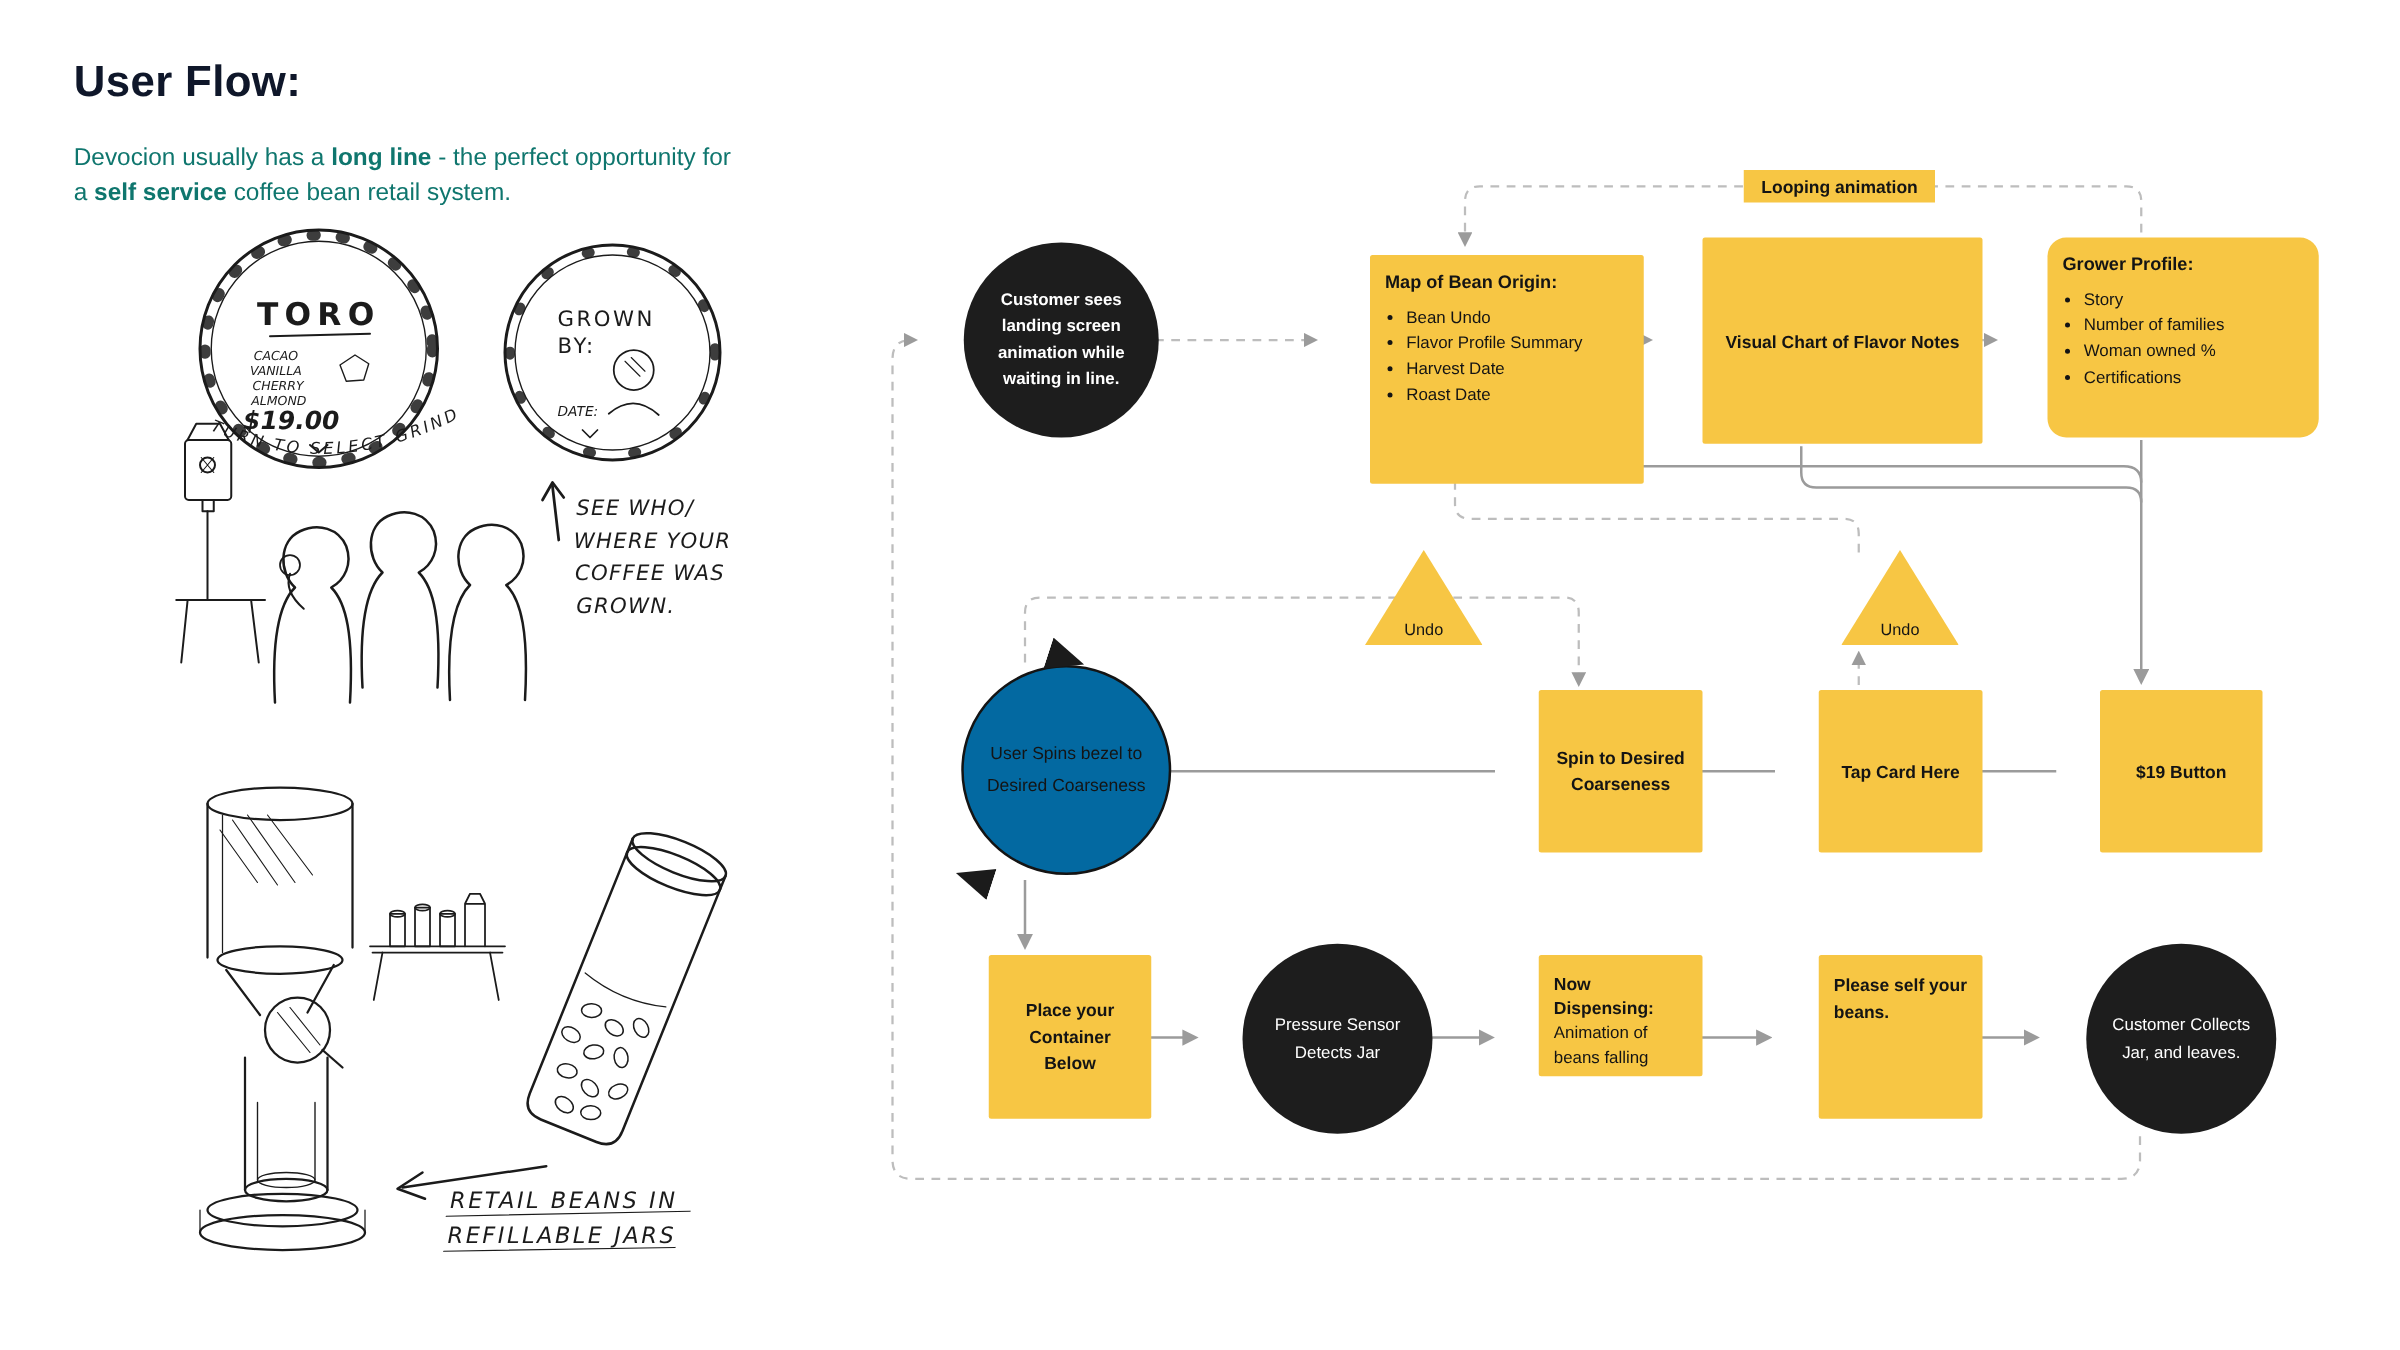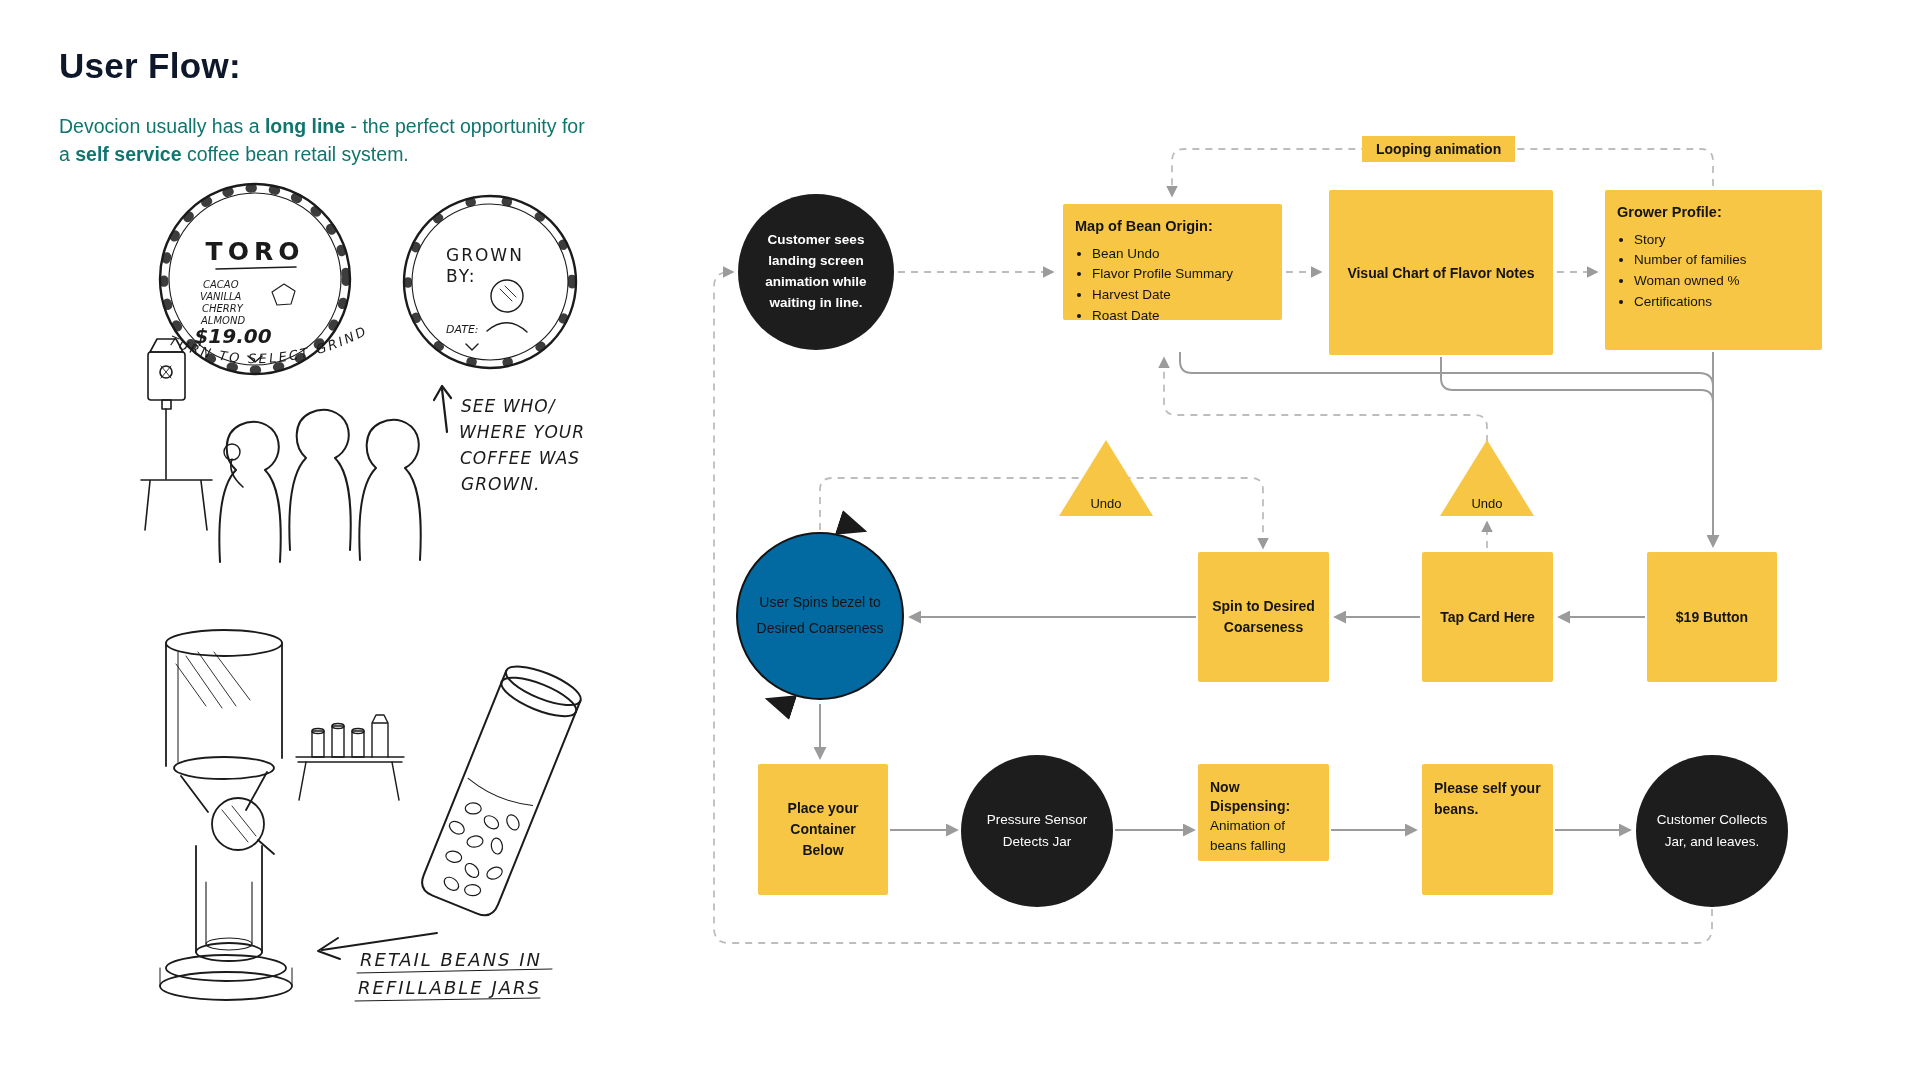--- a/index.html
+++ b/index.html
@@ -6,21 +6,21 @@
   html,body { width:1920px; height:1080px; background:#ffffff; font-family:"Liberation Sans",sans-serif; }
   .stage { position:relative; width:1920px; height:1080px; overflow:hidden; }
   svg.layer { position:absolute; left:0; top:0; width:1920px; height:1080px; }
 
   
   .page-title { position:absolute; left:59px; top:46px; font-size:35px; font-weight:800; color:#0f172a; letter-spacing:.3px; }
   .intro { position:absolute; left:59px; top:112px; font-size:19.5px; line-height:1.44; color:#0f766e; }
   .intro b { font-weight:700; }
 
   
-  .node { position:absolute; color:#141414; }
+  .node { position:absolute; color:#141414;margin-left:33px; }
   .box { background:var(--yellow); border-radius:2px; padding:13px 12px; }
   .box.center { display:flex; align-items:center; justify-content:center; text-align:center; padding:10px; }
   .box-title { font-weight:700; font-size:14.5px; line-height:1.35; }
   .box ul { margin:7px 0 0 17px; font-size:13.5px; line-height:1.55; }
   .box .box-line { font-size:13.5px; line-height:1.5; }
   .bold-label { font-weight:700; font-size:14px; line-height:1.5; }
   .circle { border-radius:50%; display:flex; align-items:center; justify-content:flex-start; text-align:center; }
   .circle.dark { background:#1d1d1d; color:#ffffff; }
   .circle.bezel { background:#0369a1; border:2.5px solid #141414; font-size:14px; line-height:1.85; padding:0 16px; }
   .loop-label { background:var(--yellow); font-weight:700; font-size:14px; padding:5px 14px; white-space:nowrap; }
@@ -204,35 +204,35 @@
     <span>Devocion usually has a </span><b>long line</b><span> - the perfect opportunity for</span><br>
     <span>a </span><b>self service</b><span> coffee bean retail system.</span>
   </p>
 
   <div class="node loop-label" style="left:1362px; top:136px;">Looping animation</div>
 
   <div class="node circle dark" style="left:738px; top:194px; width:156px; height:156px; padding:0 18px; font-weight:700; font-size:13.5px; line-height:1.55;">
     <span>Customer sees landing screen animation while waiting in line.</span>
   </div>
 
-  <div class="node box" style="left:1063px; top:204px; width:219px; height:116px;">
+  <div class="node box" style="left:1063px; top:204px; width:219px; height:183px;">
     <div class="box-title">Map of Bean Origin:</div>
     <ul>
       <li>Bean Undo</li>
       <li>Flavor Profile Summary</li>
       <li>Harvest Date</li>
       <li>Roast Date</li>
     </ul>
   </div>
 
   <div class="node box center" style="left:1329px; top:190px; width:224px; height:165px; font-weight:700; font-size:14px; padding:0 8px;">
     <span>Visual Chart of Flavor Notes</span>
   </div>
 
-  <div class="node box" style="left:1605px; top:190px; width:217px; height:160px;">
+  <div class="node box" style="left:1605px; top:190px; width:217px; height:160px;border-radius:15px;">
     <div class="box-title">Grower Profile:</div>
     <ul>
       <li>Story</li>
       <li>Number of families</li>
       <li>Woman owned %</li>
       <li>Certifications</li>
     </ul>
   </div>
 
   <div class="node undo" style="left:1059px; top:440px;">

